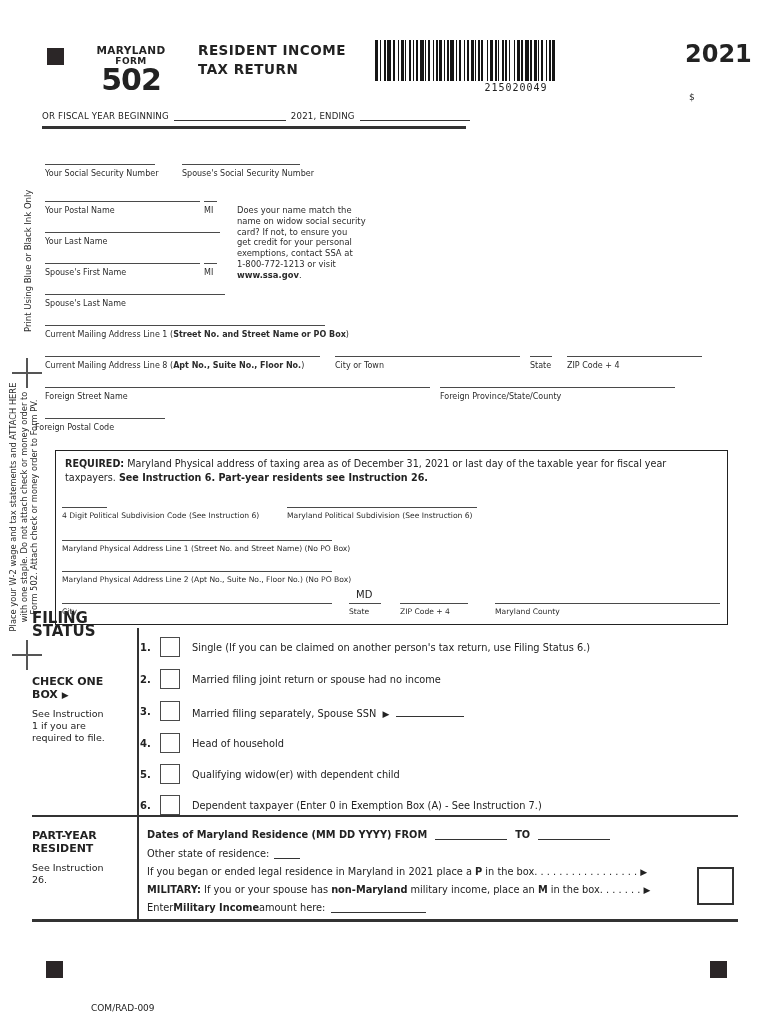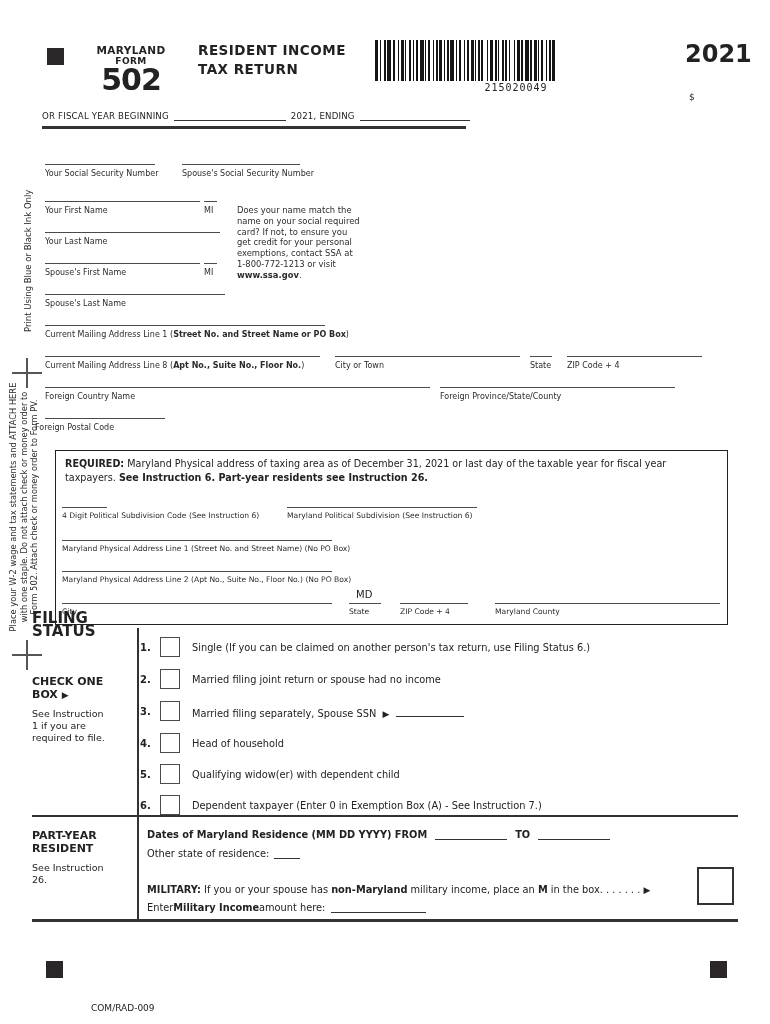--- a/index.html
+++ b/index.html
@@ -117,26 +117,26 @@
   <div class="cross" style="left:12px;top:358px;"></div>
   <div class="cross" style="left:12px;top:640px;"></div>
 
   <div class="fline" style="left:45px;top:164px;width:110px;"></div>
   <div class="fline" style="left:182px;top:164px;width:118px;"></div>
   <div class="abs lbl" style="left:45px;top:169px;">Your Social Security Number</div>
   <div class="abs lbl" style="left:182px;top:169px;">Spouse's Social Security Number</div>
 
   <div class="fline" style="left:45px;top:201px;width:155px;"></div>
   <div class="fline" style="left:204px;top:201px;width:13px;"></div>
-  <div class="abs lbl" style="left:45px;top:206px;">Your First Name</div>
+  <div class="abs lbl" style="left:45px;top:206px;">Your Postal Name</div>
   <div class="abs lbl" style="left:204px;top:206px;">MI</div>
 
   <div class="abs note" style="left:237px;top:205px;">
     <div>Does your name match the</div>
-    <div>name on your social required</div>
+    <div>name on widow social security</div>
     <div>card? If not, to ensure you</div>
     <div>get credit for your personal</div>
     <div>exemptions, contact SSA at</div>
     <div>1-800-772-1213 or visit</div>
     <div><span class="b">www.ssa.gov</span><span>.</span></div>
   </div>
 
   <div class="fline" style="left:45px;top:232px;width:175px;"></div>
   <div class="abs lbl" style="left:45px;top:237px;">Your Last Name</div>
 
@@ -155,21 +155,21 @@
   <div class="fline" style="left:335px;top:356px;width:185px;"></div>
   <div class="fline" style="left:530px;top:356px;width:22px;"></div>
   <div class="fline" style="left:567px;top:356px;width:135px;"></div>
   <div class="abs lbl" style="left:45px;top:361px;"><span>Current Mailing Address Line 8 (</span><span class="b">Apt No., Suite No., Floor No.</span><span>)</span></div>
   <div class="abs lbl" style="left:335px;top:361px;">City or Town</div>
   <div class="abs lbl" style="left:530px;top:361px;">State</div>
   <div class="abs lbl" style="left:567px;top:361px;">ZIP Code + 4</div>
 
   <div class="fline" style="left:45px;top:387px;width:385px;"></div>
   <div class="fline" style="left:440px;top:387px;width:235px;"></div>
-  <div class="abs lbl" style="left:45px;top:392px;">Foreign Country Name</div>
+  <div class="abs lbl" style="left:45px;top:392px;">Foreign Street Name</div>
   <div class="abs lbl" style="left:440px;top:392px;">Foreign Province/State/County</div>
 
   <div class="fline" style="left:45px;top:418px;width:120px;"></div>
   <div class="abs lbl" style="left:35px;top:423px;">Foreign Postal Code</div>
 
   <div class="reqbox">
     <div class="reqtext">
       <span class="b">REQUIRED:</span><span> Maryland Physical address of taxing area as of December 31, 2021 or last day of the taxable year for fiscal year taxpayers. </span><span class="b">See Instruction 6. Part-year residents see Instruction 26.</span>
     </div>
   </div>
@@ -255,20 +255,23 @@
   <div class="pline" style="top:829px;display:flex;align-items:flex-end;">
     <span class="b">Dates of Maryland Residence (MM DD YYYY) FROM</span>
     <span class="ul" style="width:72px;margin:0 8px;"></span>
     <span class="b">TO</span>
     <span class="ul" style="width:72px;margin:0 8px;"></span>
   </div>
   <div class="pline" style="top:848px;display:flex;align-items:flex-end;">
     <span>Other state of residence:</span>
     <span class="ul" style="width:26px;margin:0 5px;"></span>
   </div>
+  <div class="pline" style="top:866px;">
+    <span>If you began or ended legal residence in Maryland in 2021 place a </span><span class="b">P</span><span> in the box</span><span>. . . . . . . . . . . . . . . . .</span>&nbsp;<span class="arrow">▶</span>
+  </div>
   <div class="pline" style="top:884px;">
     <span class="b">MILITARY:</span><span> If you or your spouse has </span><span class="b">non-Maryland</span><span> military income, place an </span><span class="b">M</span><span> in the box</span><span>. . . . . . .</span>&nbsp;<span class="arrow">▶</span>
   </div>
   <div class="pline" style="top:902px;display:flex;align-items:flex-end;">
     <span>Enter </span>
       <span class="b">Military Income</span>
       <span> amount here:</span>
     <span class="ul" style="width:95px;margin:0 6px;"></span>
   </div>
   <div class="abs" style="left:697px;top:867px;width:33px;height:34px;border:2px solid #333;"></div>

